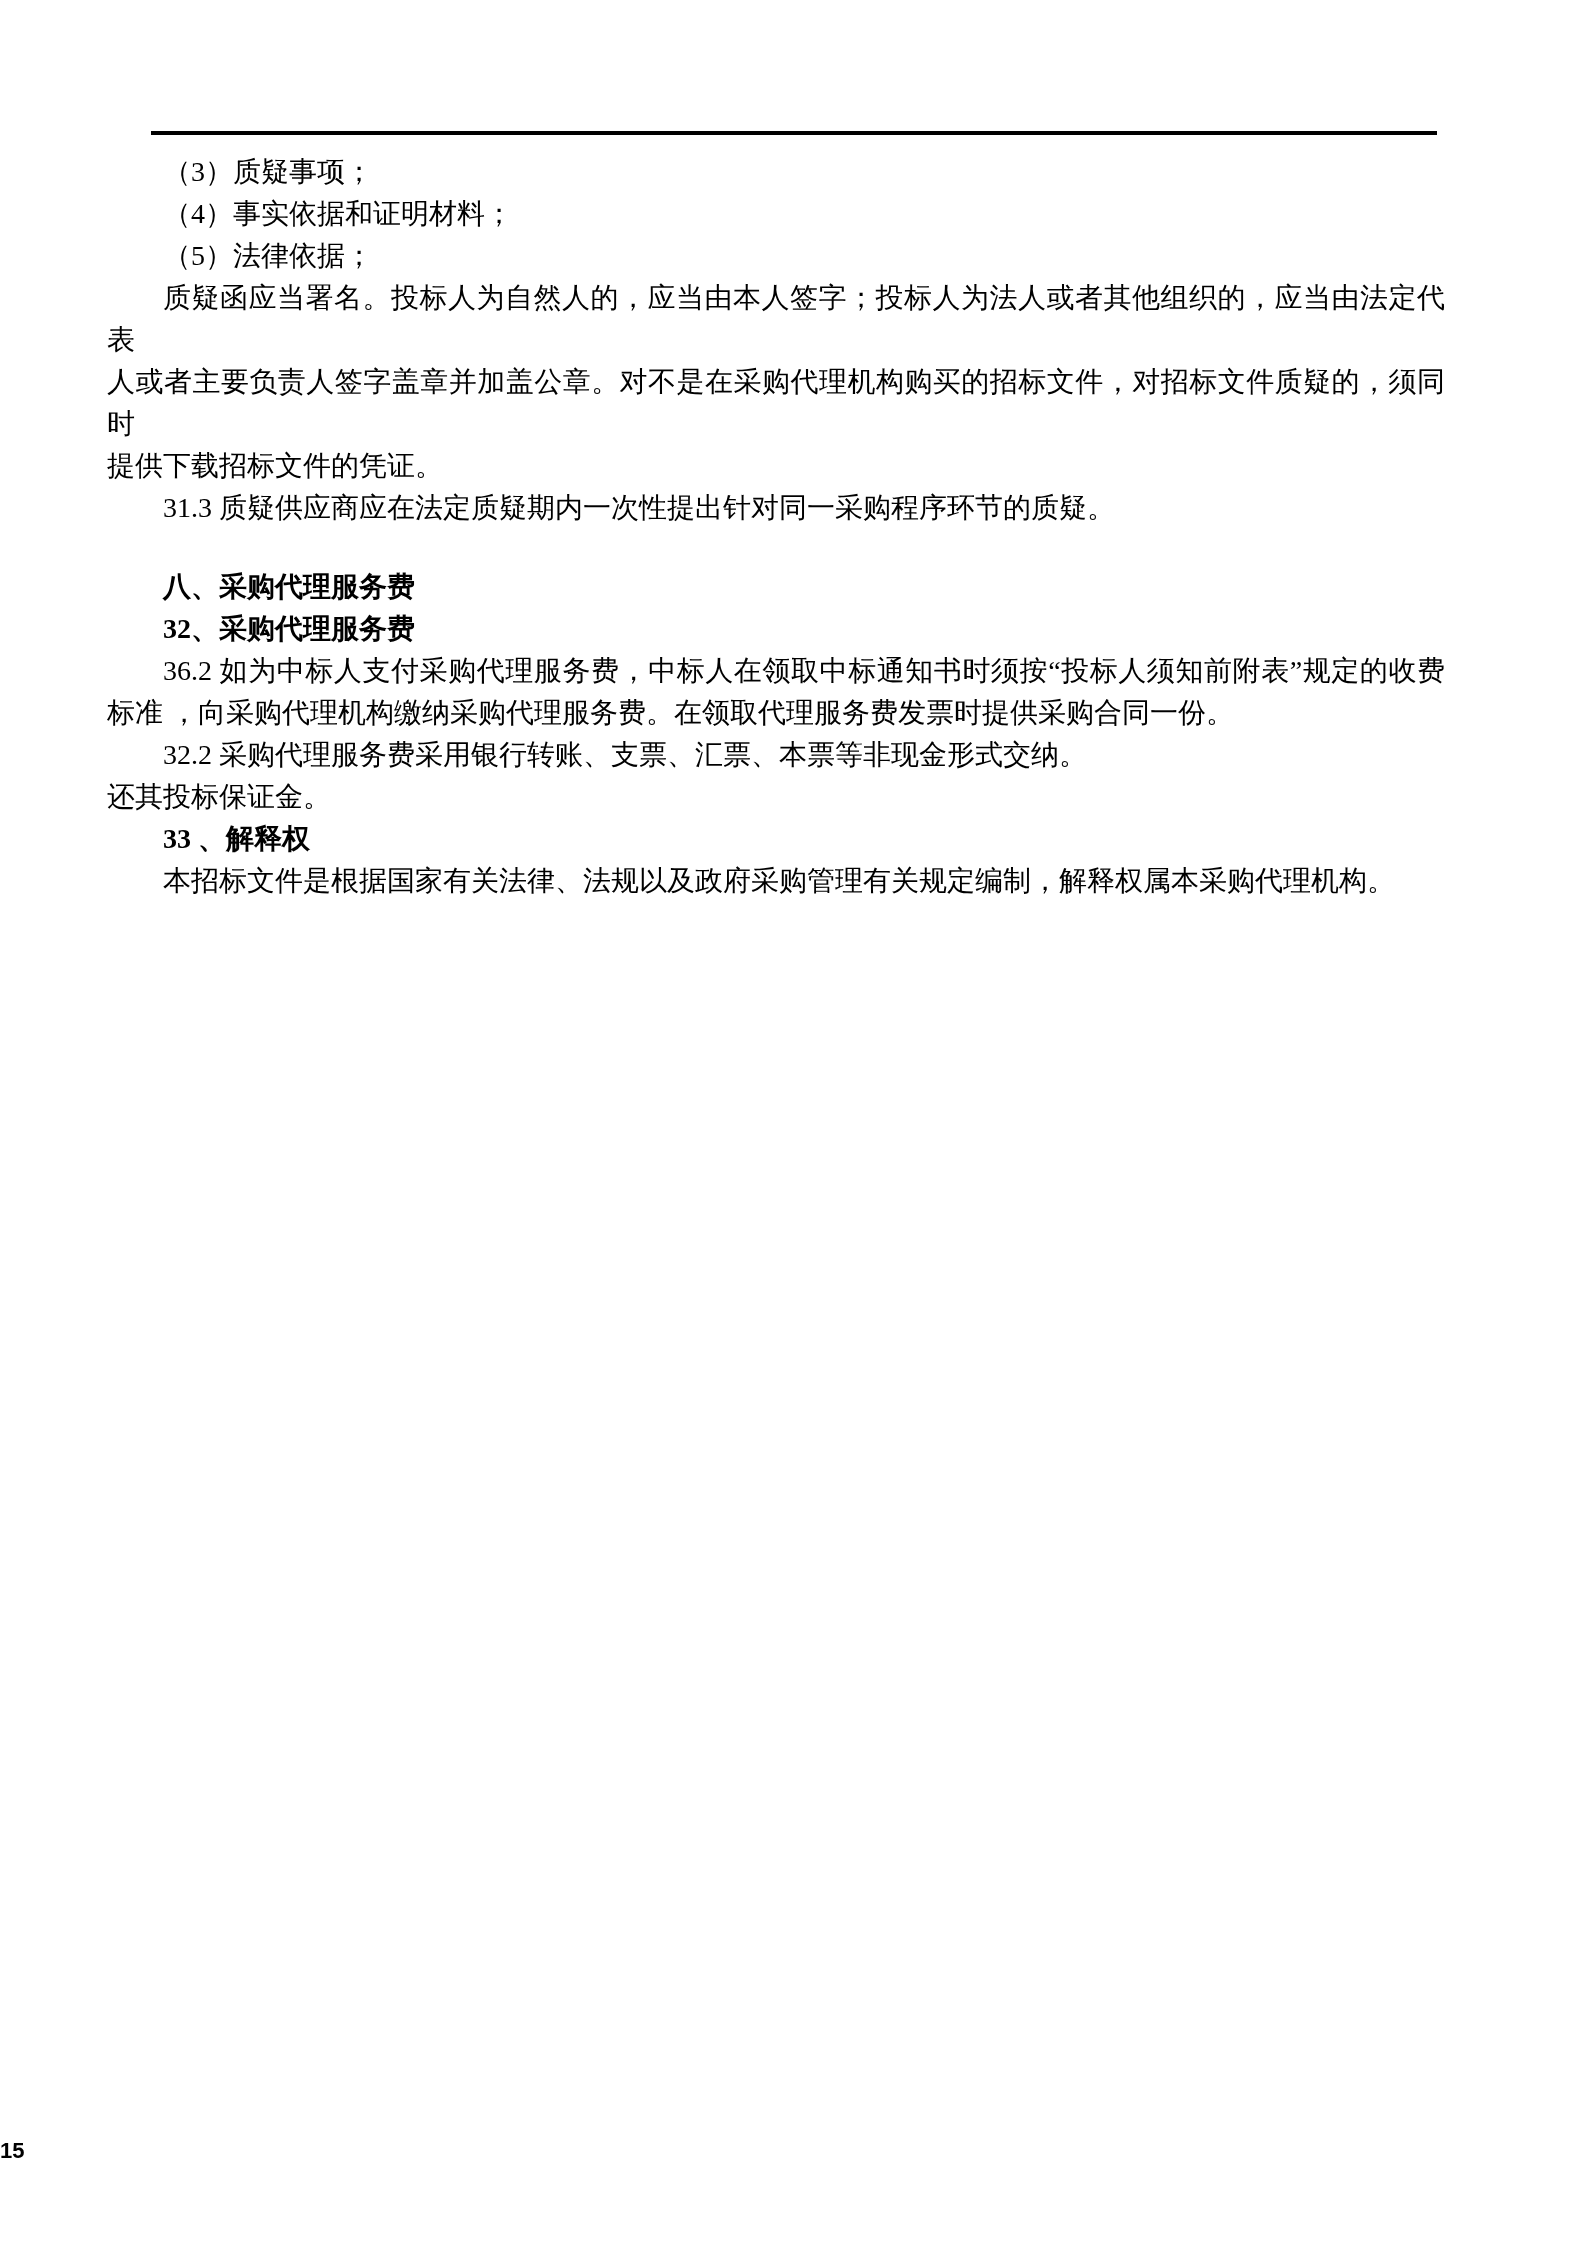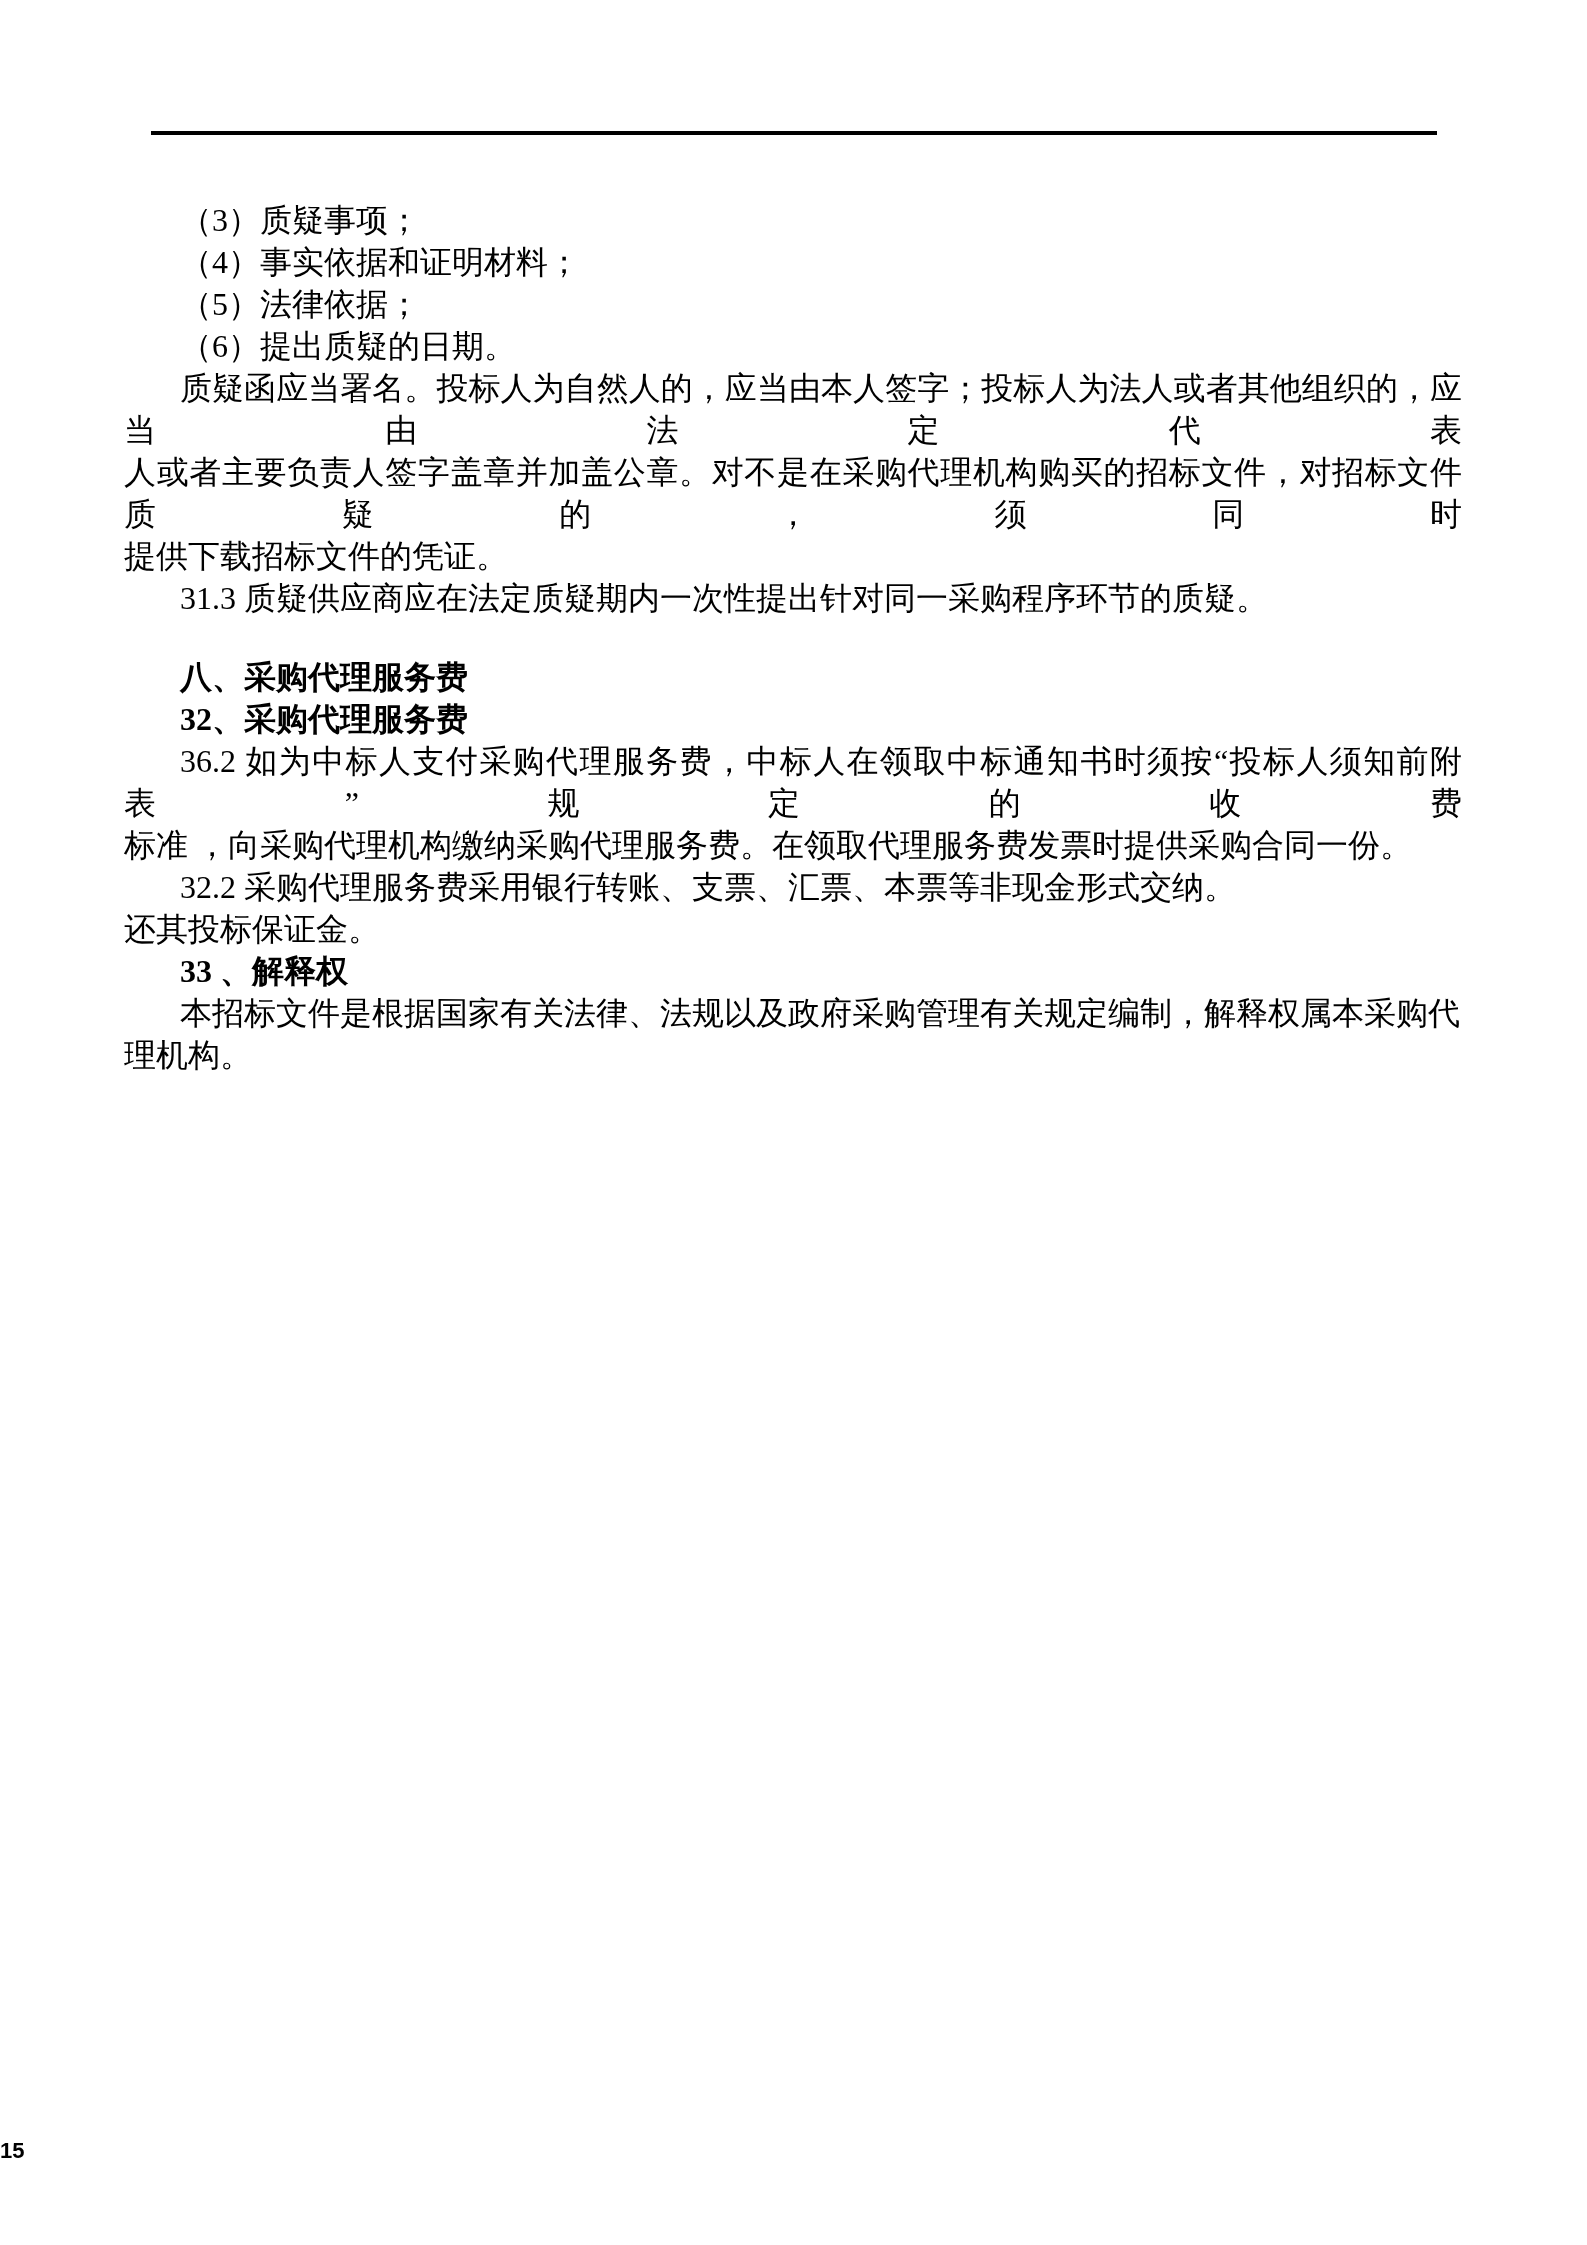--- a/index.html
+++ b/index.html
@@ -20,27 +20,26 @@
   .header-rule {
     position: absolute;
     left: 151px;
     top: 131px;
     width: 1286px;
     height: 4px;
     background: #000000;
   }
   .content {
     position: absolute;
-    left: 124px;
+    left: 107px;
     top: 151px;
     width: 1338px;
-    font-size: 32px;
+    font-size: 28px;
     line-height: 42px;
     text-align: left;
-    margin-top: 48px;
   }
   .line {
     white-space: pre-wrap;
   }
   .indent {
     text-indent: 56px;
   }
   .fill {
     text-align: justify;
     text-align-last: justify;
@@ -70,21 +69,20 @@
 
 <div class="page">
 
   <div class="header-rule"></div>
 
   <div class="content">
 
     <div class="line indent">（3）质疑事项；</div>
     <div class="line indent">（4）事实依据和证明材料；</div>
     <div class="line indent">（5）法律依据；</div>
-    <div class="line indent">（6）提出质疑的日期。</div>
     <div class="line indent fill">质疑函应当署名。投标人为自然人的，应当由本人签字；投标人为法人或者其他组织的，应当由法定代表</div>
     <div class="line fill">人或者主要负责人签字盖章并加盖公章。对不是在采购代理机构购买的招标文件，对招标文件质疑的，须同时</div>
     <div class="line">提供下载招标文件的凭证。</div>
     <div class="line indent">31.3 质疑供应商应在法定质疑期内一次性提出针对同一采购程序环节的质疑。</div>
 
     <div class="line heading">八、采购代理服务费</div>
     <div class="line indent bold">32、采购代理服务费</div>
     <div class="line indent fill">36.2 如为中标人支付采购代理服务费，中标人在领取中标通知书时须按“投标人须知前附表”规定的收费</div>
     <div class="line">标准 ，向采购代理机构缴纳采购代理服务费。在领取代理服务费发票时提供采购合同一份。</div>
     <div class="line indent">32.2 采购代理服务费采用银行转账、支票、汇票、本票等非现金形式交纳。</div>

